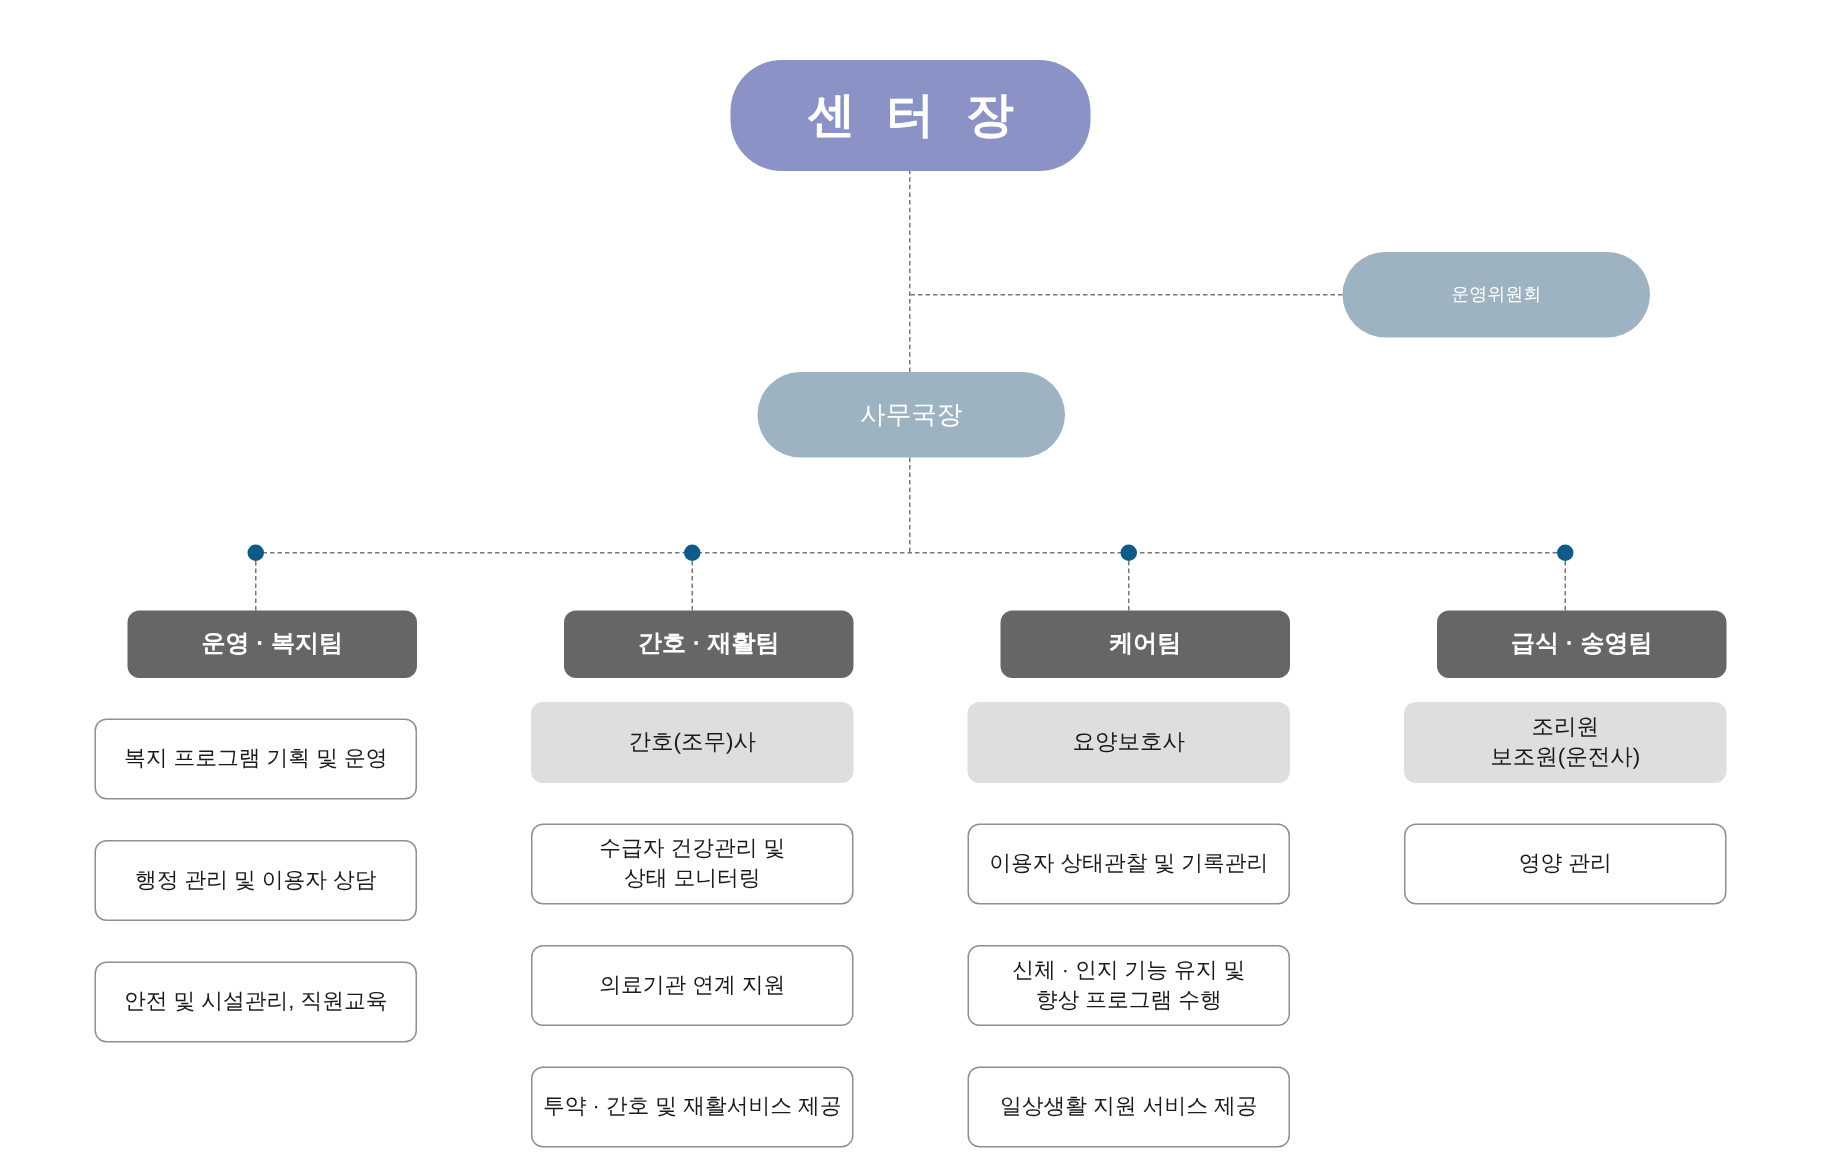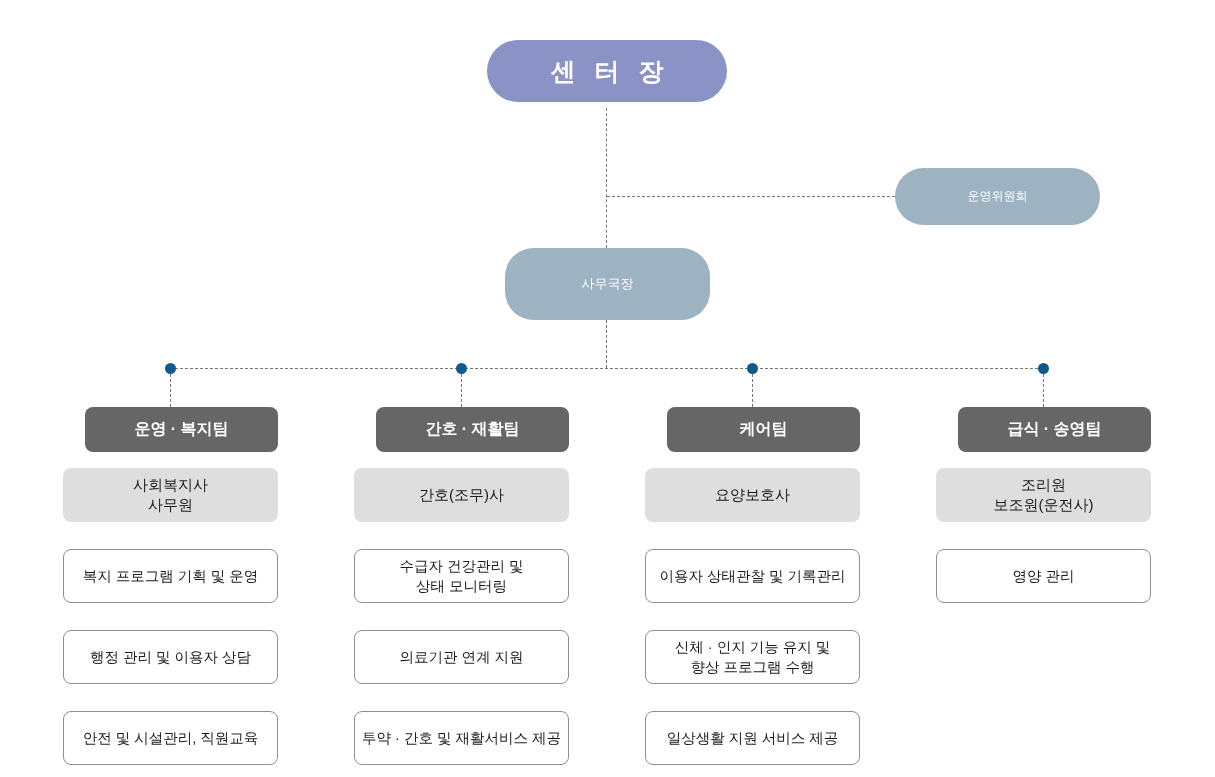--- a/index.html
+++ b/index.html
@@ -21,42 +21,42 @@
     position: absolute;
     display: flex;
     align-items: center;
     justify-content: center;
     color: #ffffff;
     box-sizing: border-box;
     text-align: center;
   }
   .director {
     left: 487px; top: 40px;
-    width: 240px; height: 62px;
+    width: 240px; height: 74px;
     border-radius: 34px;
     background: var(--director-bg, #8a92c6);
-    font-size: 25px;
+    font-size: 32px;
     font-weight: bold;
     letter-spacing: 6px;
     padding-left: 6px; 
   }
   .committee {
     left: 895px; top: 168px;
     width: 205px; height: 57px;
     border-radius: 28.5px;
     background: var(--committee-bg, #9eb3c2);
     font-size: 12px;
     font-weight: 500;
   }
   .secretary {
     left: 505px; top: 248px;
-    width: 205px; height: 72px;
+    width: 205px; height: 57px;
     border-radius: 28.5px;
     background: var(--committee-bg, #9eb3c2);
-    font-size: 13px;
+    font-size: 17px;
     font-weight: 500;
   }
 
   
   .vline {
     position: absolute;
     width: 0;
     border-left: 1px dashed var(--connector, #777777);
   }
   .hline {
@@ -164,22 +164,20 @@
   <div class="branch-dot c2"></div>
   <div class="branch-dot c3"></div>
   <div class="branch-dot c4"></div>
 
   <div class="pill director">센 터 장</div>
   <div class="pill committee">운영위원회</div>
   <div class="pill secretary">사무국장</div>
 
   <div class="team-col c1">
     <div class="team-header">운영 · 복지팀</div>
-    <div class="staff-box">사회복지사
-사무원</div>
     <div class="duty-box">복지 프로그램 기획 및 운영</div>
     <div class="duty-box">행정 관리 및 이용자 상담</div>
     <div class="duty-box">안전 및 시설관리, 직원교육</div>
   </div>
 
   <div class="team-col c2">
     <div class="team-header">간호 · 재활팀</div>
     <div class="staff-box">간호(조무)사</div>
     <div class="duty-box">수급자 건강관리 및
 상태 모니터링</div>

